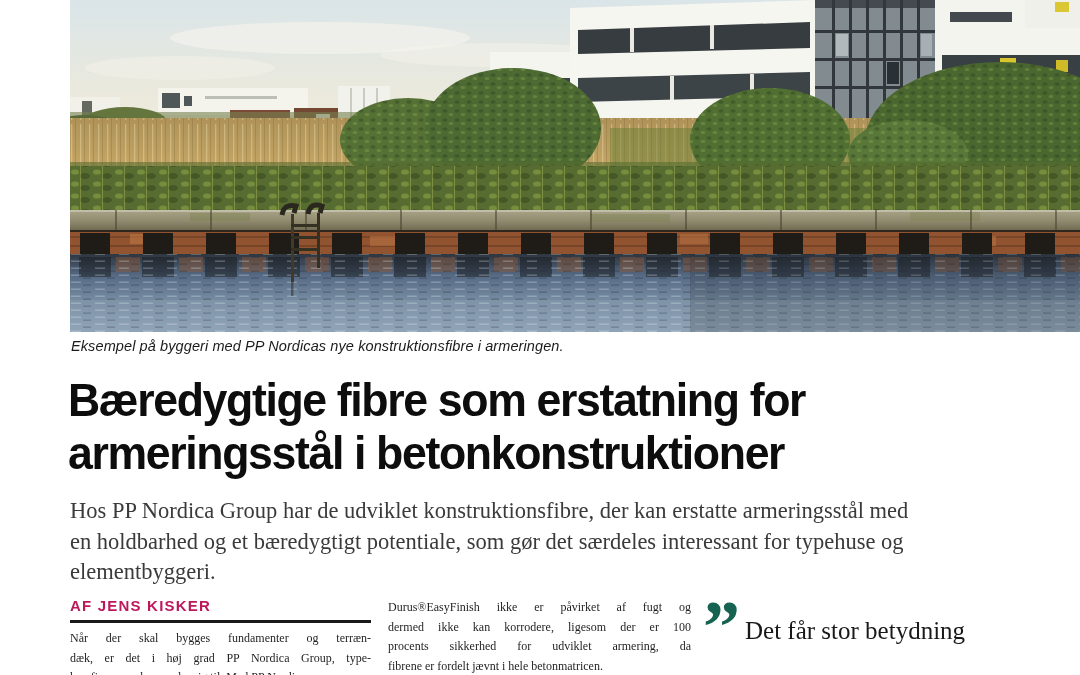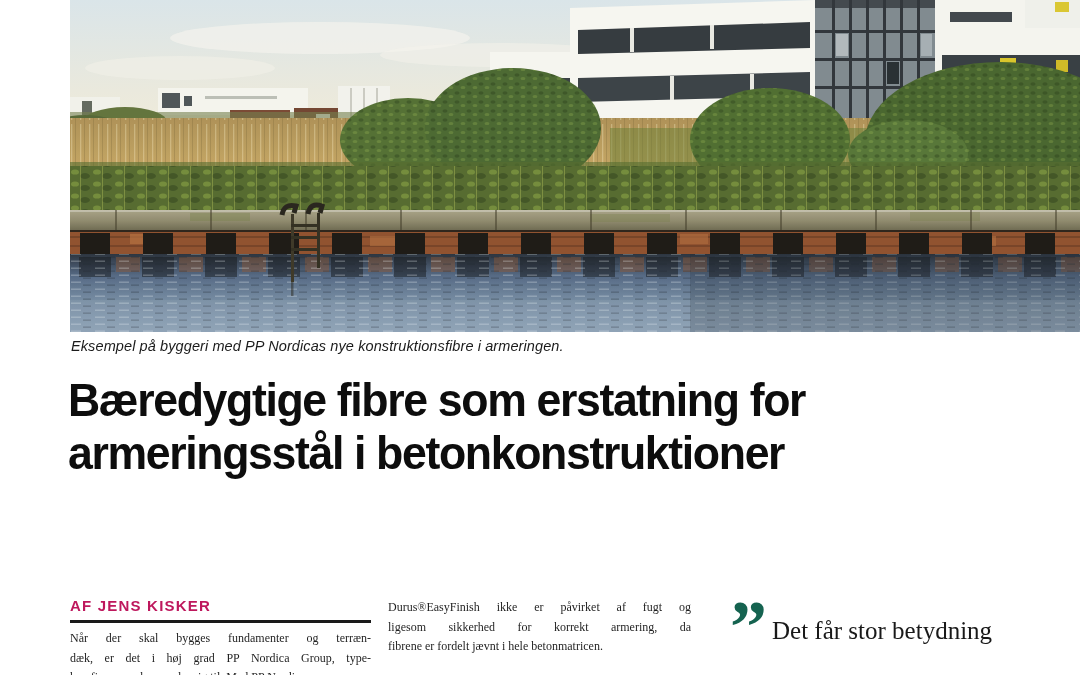--- a/index.html
+++ b/index.html
@@ -24,21 +24,21 @@
   .byline{position:absolute;left:70px;top:597px;font-size:15px;font-weight:700;
           letter-spacing:1.2px;color:#be185d;}
   .rule{position:absolute;left:70px;top:620px;width:301px;height:2.5px;background:#1a1a1a;}
 
   .bodycol{position:absolute;font-family:"Liberation Serif",serif;font-size:12px;
            line-height:19.5px;color:#1f1f1f;}
   .col-left{left:70px;top:629px;width:301px;}
   .col-mid{left:388px;top:598px;width:303px;}
   .jline{text-align:justify;text-align-last:justify;}
 
-  .quote{position:absolute;left:730px;top:614px;width:320px;
+  .quote{position:absolute;left:703px;top:614px;width:320px;
          font-family:"Liberation Serif",serif;font-size:25px;line-height:24px;color:#191919;}
   .qline{white-space:nowrap;}
   .qmark{display:inline-block;font-weight:700;font-size:74px;line-height:0;
          position:relative;top:13px;margin-right:10px;letter-spacing:-5px;color:#156350;
          font-family:"Liberation Serif",serif;}
 </style>
 </head>
 <body>
 
 <div id="page">
@@ -262,33 +262,39 @@
     </svg>
   </div>
 
   <div class="caption">Eksempel på byggeri med PP Nordicas nye konstruktionsfibre i armeringen.</div>
 
   <div class="headline">
     <div>Bæredygtige fibre som erstatning for</div>
     <div>armeringsstål i betonkonstruktioner</div>
   </div>
 
+  <div class="lede">
+    <div>Hos PP Nordica Group har de udviklet konstruktionsfibre, der kan erstatte armeringsstål med</div>
+    <div>en holdbarhed og et bæredygtigt potentiale, som gør det særdeles interessant for typehuse og</div>
+    <div>elementbyggeri.</div>
+  </div>
 
   <div class="byline">AF JENS KISKER</div>
   <div class="rule"></div>
 
   <div class="bodycol col-left">
     <div class="jline">Når der skal bygges fundamenter og terræn-</div>
     <div class="jline">dæk, er det i høj grad PP Nordica Group, type-</div>
     <div>hus-firmaerne henvender sig til. Med PP Nordica</div>
   </div>
 
   <div class="bodycol col-mid">
     <div class="jline">Durus®EasyFinish ikke er påvirket af fugt og</div>
-    <div class="jline">ligesom sikkerhed for korrekt armering, da</div>
+    <div class="jline">dermed ikke kan korrodere, ligesom der er 100</div>
+    <div class="jline">procents sikkerhed for udviklet armering, da</div>
     <div>fibrene er fordelt jævnt i hele betonmatricen.</div>
   </div>
 
   <div class="quote">
     <div class="qline"><span class="qmark" style="color: rgb(21, 99, 80);">”</span><span>Det får stor betydning</span></div>
   </div>
 
 </div>
 
 </body></html>

